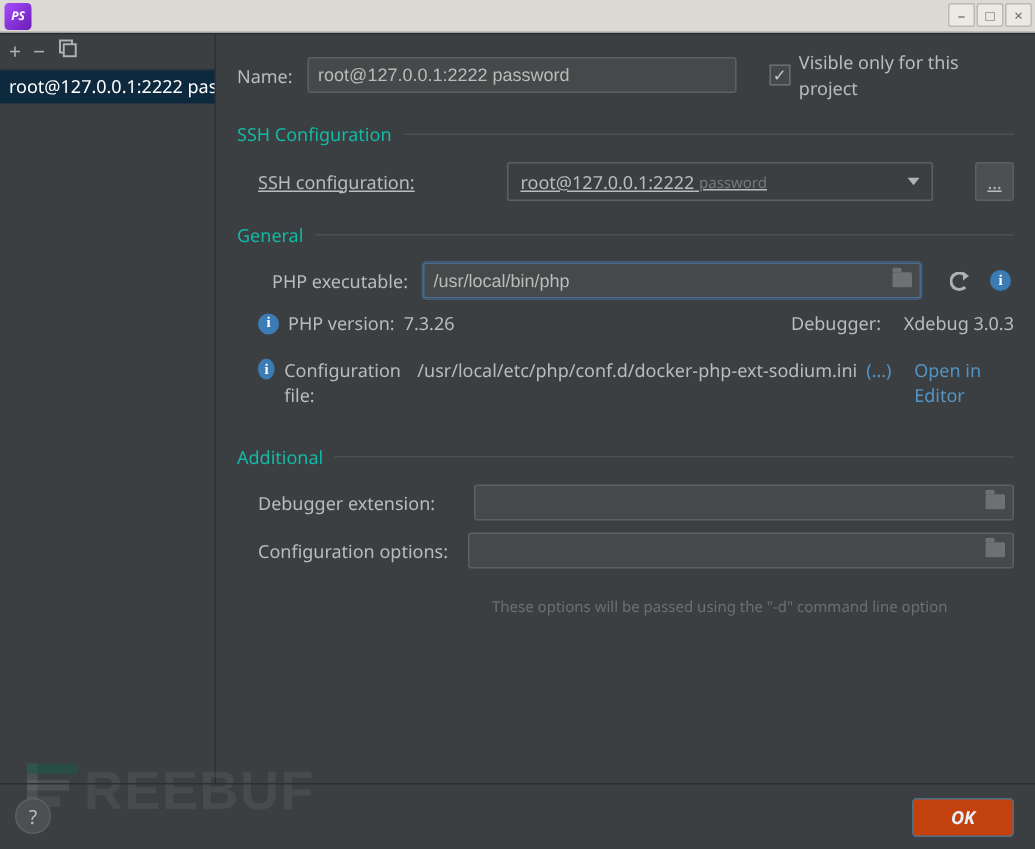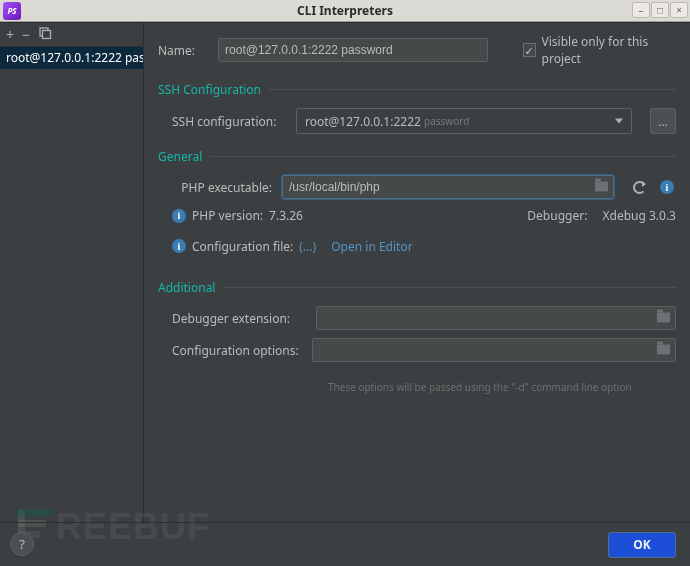--- a/index.html
+++ b/index.html
@@ -82,21 +82,21 @@
   .section-header {
     display:flex;align-items:center;color:#14b8a6;font-size:12px;
     margin:14px 0 10px 0;
   }
   .section-header::after {
     content:"";flex:1;height:1px;background:#4c4f51;margin-left:8px;
   }
   .combo {
     background:#3c3f41;border:1px solid #5e6060;color:#bbbbbb;
     height:26px;display:flex;align-items:center;padding:0 22px 0 8px;
-    border-radius:2px;position:relative;flex:1;font-size:12px;
+    border-radius:2px;position:relative;flex:1;font-size:12px;margin-left:32px;
   }
   .combo .caret {
     position:absolute;right:8px;top:50%;transform:translateY(-50%);
     width:0;height:0;border-left:4px solid transparent;
     border-right:4px solid transparent;border-top:5px solid #afb1b3;
   }
   .combo .hint {color:#787878;}
   .btn-icon {
     width:26px;height:26px;background:#4c5052;border:1px solid #5e6060;
     border-radius:2px;display:flex;align-items:center;justify-content:center;
@@ -126,21 +126,21 @@
   .bottom-bar {
     position:absolute;left:0;right:0;bottom:0;height:44px;
     border-top:1px solid #2d2f30;display:flex;align-items:center;
     justify-content:flex-end;gap:10px;padding:0 14px;
   }
   .btn {
     min-width:68px;height:26px;border-radius:3px;border:1px solid #5e6060;
     background:#4c5052;color:#bbbbbb;font-size:12px;cursor:pointer;
     display:flex;align-items:center;justify-content:center;
   }
-  .btn.primary {background:#1d4ed8;border-color:#4c708c;color:#e8f0f8;font-weight:bold;}
+  .btn.primary {background:#c2410c;border-color:#4c708c;color:#e8f0f8;font-weight:bold;font-style:italic;}
   .help-btn {
     position:absolute;left:10px;bottom:10px;width:24px;height:24px;
     border-radius:50%;background:#4c5052;border:1px solid #5e6060;
     display:flex;align-items:center;justify-content:center;color:#bbbbbb;
     font-size:13px;cursor:pointer;
   }
   .watermark {
     position:absolute;left:18px;bottom:18px;font-size:36px;font-weight:800;
     color:rgba(120,120,120,0.22);letter-spacing:1px;pointer-events:none;
     font-family:Arial,sans-serif;text-transform:uppercase;
@@ -151,21 +151,20 @@
   .watermark .f .b1{top:0;width:34px;background:rgba(26,90,70,0.55);}
   .watermark .f .b2{top:11px;width:28px;background:rgba(120,120,120,0.30);}
   .watermark .f .b3{top:22px;width:22px;background:rgba(120,120,120,0.22);}
   .watermark .f .stem{top:0;left:0;width:7px;height:36px;background:rgba(120,120,120,0.30);}
 </style>
 </head>
 <body>
 
 <div class="titlebar">
   <div class="app-icon">PS</div>
-  <div class="title">CLI Interpreters</div>
   <div class="win-controls">
     <div class="win-btn">–</div>
     <div class="win-btn">□</div>
     <div class="win-btn">×</div>
   </div>
 </div>
 
 <div class="main">
 
   <div class="left-pane">
@@ -181,31 +180,31 @@
     </div>
     <div class="left-list">
       <div class="entry">
         <span>root@127.0.0.1:2222 password</span>
       </div>
     </div>
   </div>
 
   <div class="right-pane">
 
-    <div class="form-row" style="gap:23px;">
+    <div class="form-row" style="gap:10px;">
       <span class="form-label">Name:</span>
       <input type="text" class="text-input" style="width: 296px;" value="root@127.0.0.1:2222 password">
       <div class="chk-row" style="margin-left:12px;">
         <div class="chk">✓</div>
         <span class="form-label">Visible only for this project</span>
       </div>
     </div>
 
     <div class="section-header">SSH Configuration</div>
-    <div class="form-row" style="gap:14px;padding-left:14px;">
+    <div class="form-row" style="gap:24px;padding-left:14px;text-decoration:underline;">
       <span class="form-label" style="width:110px;">SSH configuration:</span>
       <div class="combo">
         <span>root@127.0.0.1:2222</span>&nbsp;
         <span class="hint">password</span>
         <span class="caret"></span>
       </div>
       <div class="btn-icon" style="margin-left:4px;">…</div>
     </div>
 
     <div class="section-header">General</div>
@@ -228,20 +227,21 @@
       <span class="form-label">PHP version:</span>
       <span class="muted">7.3.26</span>
       <span style="flex:1;"></span>
       <span class="form-label">Debugger:</span>&nbsp;
       <span class="muted">Xdebug 3.0.3</span>
     </div>
 
     <div class="form-row" style="padding-left:14px;gap:6px;margin-top:14px;align-items:flex-start;">
       <span class="info-icon" style="margin-top:1px;">i</span>
       <span class="form-label">Configuration file:</span>
+      <span class="muted" style="white-space:nowrap;">/usr/local/etc/php/conf.d/docker-php-ext-sodium.ini</span>
       <span class="link">(...)</span>&nbsp;
       <span class="link">Open in Editor</span>
     </div>
 
     <div class="section-header" style="margin-top:24px;">Additional</div>
     <div class="form-row" style="gap:10px;padding-left:14px;">
       <span class="form-label" style="width:134px;">Debugger extension:</span>
       <div class="input-wrap">
         <input type="text" class="text-input plain" style="width: 100%; padding-right: 24px;">
         <span class="input-icon-right"><span class="folder"></span></span>

